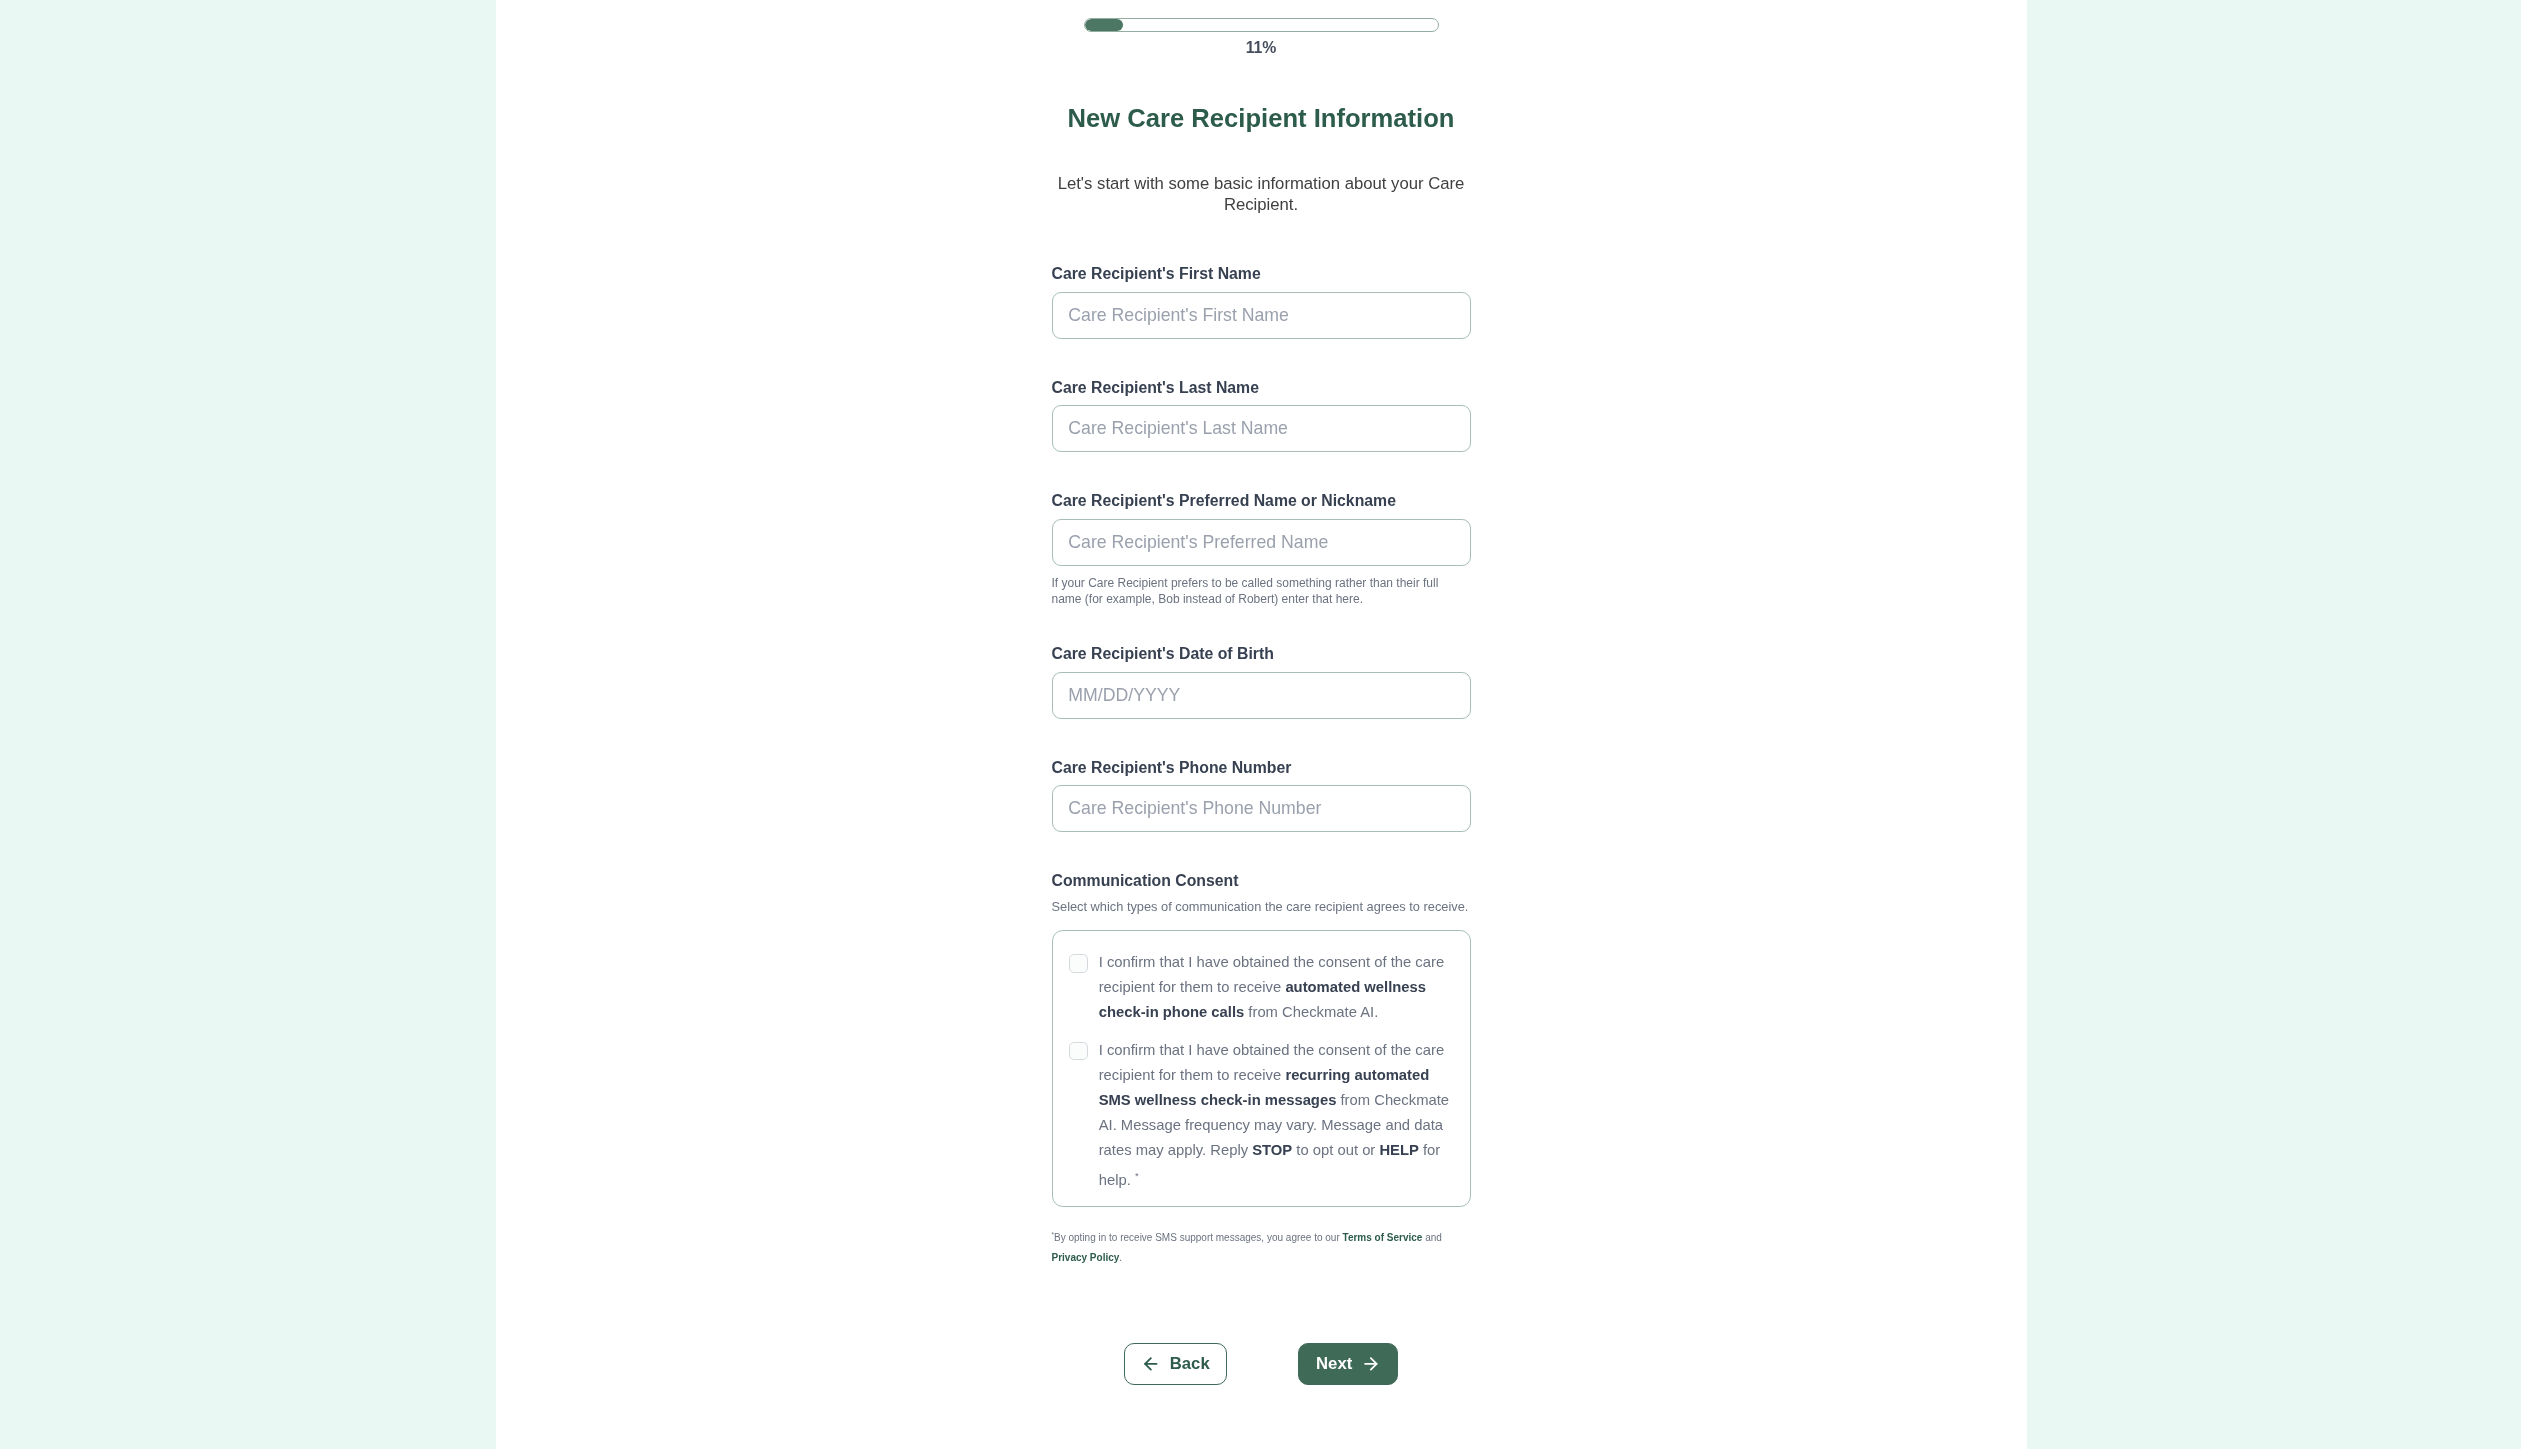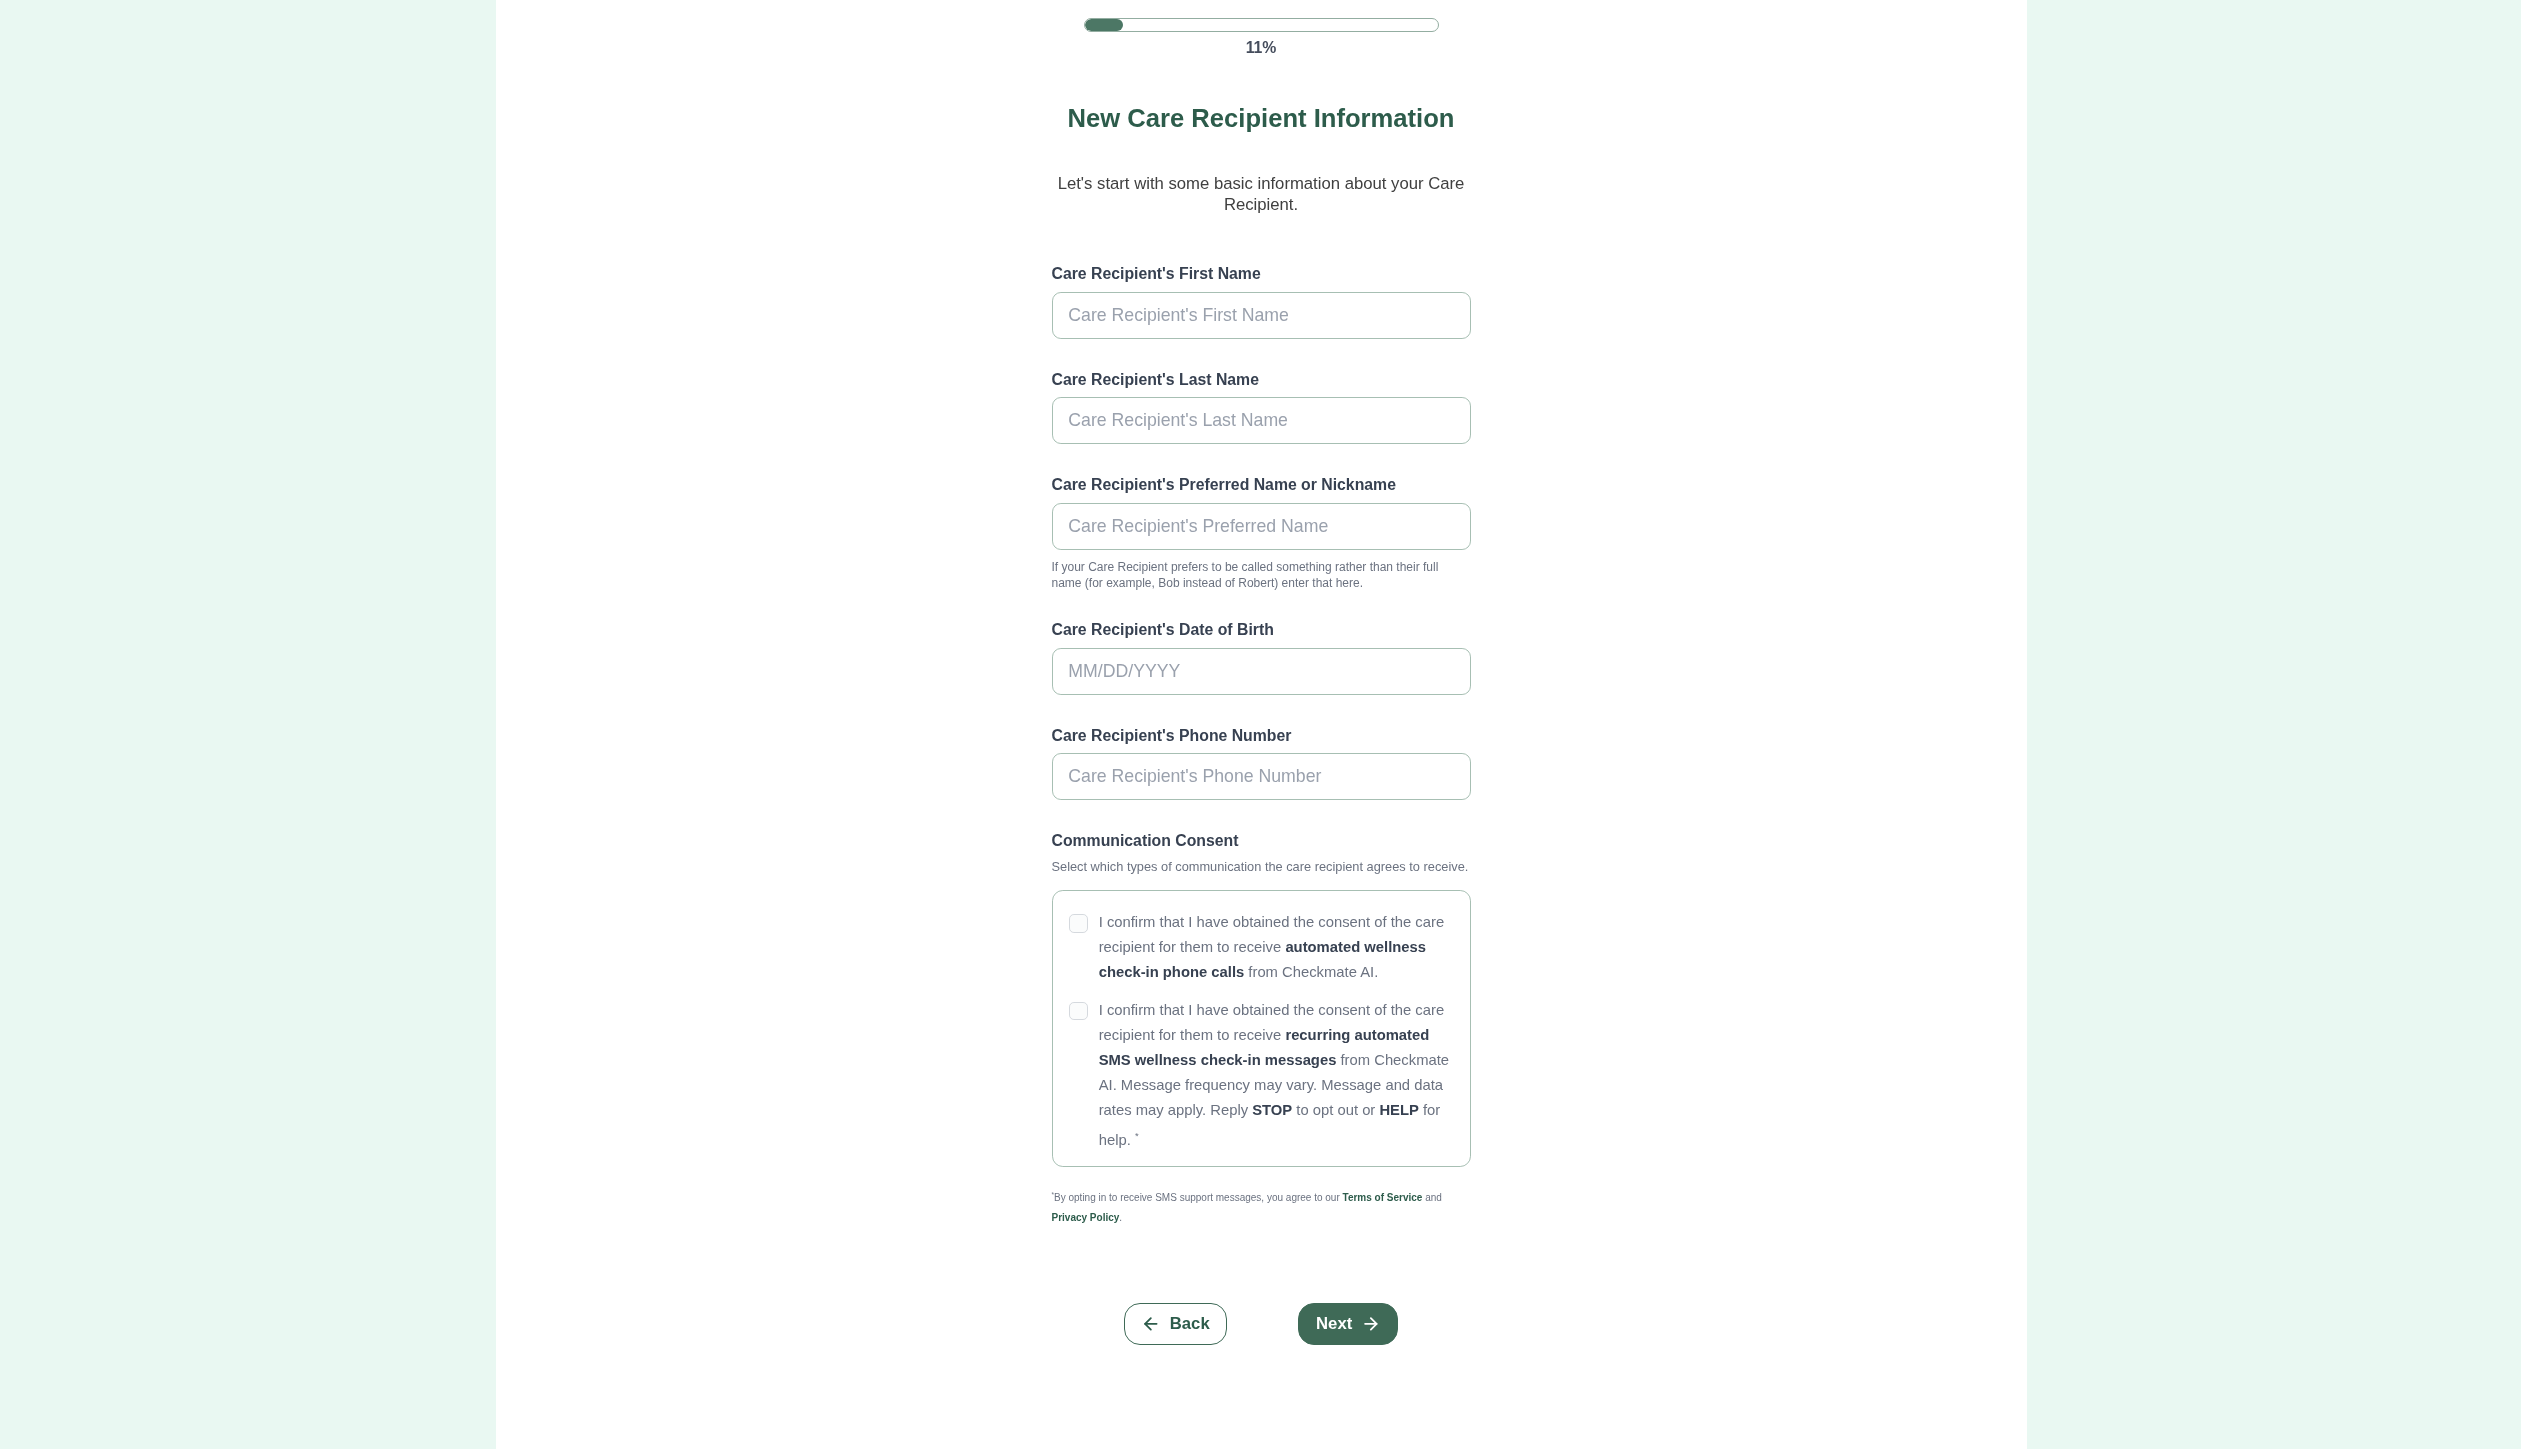--- a/index.html
+++ b/index.html
@@ -49,21 +49,21 @@
     line-height:31.5px;
   }
   .subtitle {
     margin-top:39px;
     text-align:center;
     font-size:16.7px; color:#404040;
     line-height:20.7px;
   }
   
   .form { margin-top:0; }
-  .field { margin-top:0; margin-bottom:30px; }
+  .field { margin-top:0; margin-bottom:38px; }
   .field:first-child { margin-top:48px; }
   .field-label {
     display:block;
     font-size:15.8px; font-weight:700; color:#374151;
     line-height:21.7px;
   }
   .text-input {
     margin-top:6.9px;
     width:100%; height:47px;
     border:1.5px solid #a7bfb3;
@@ -122,21 +122,21 @@
     text-decoration:none; cursor:pointer;
   }
   
   .actions {
     margin-top:75px;
     display:flex; justify-content:center; gap:71px;
   }
   .btn {
     display:inline-flex; align-items:center; gap:8.9px;
     height:42px; padding:0 16.7px;
-    border-radius:16px;
+    border-radius:10px;
     font-family:"Liberation Sans", sans-serif;
     font-size:16.7px; font-weight:700;
     cursor:pointer;
   }
   .btn svg { display:block; }
   .btn-back {
     background:#ffffff;
     border:1.5px solid #3f6a57;
     color:#2d5c4b;
   }

